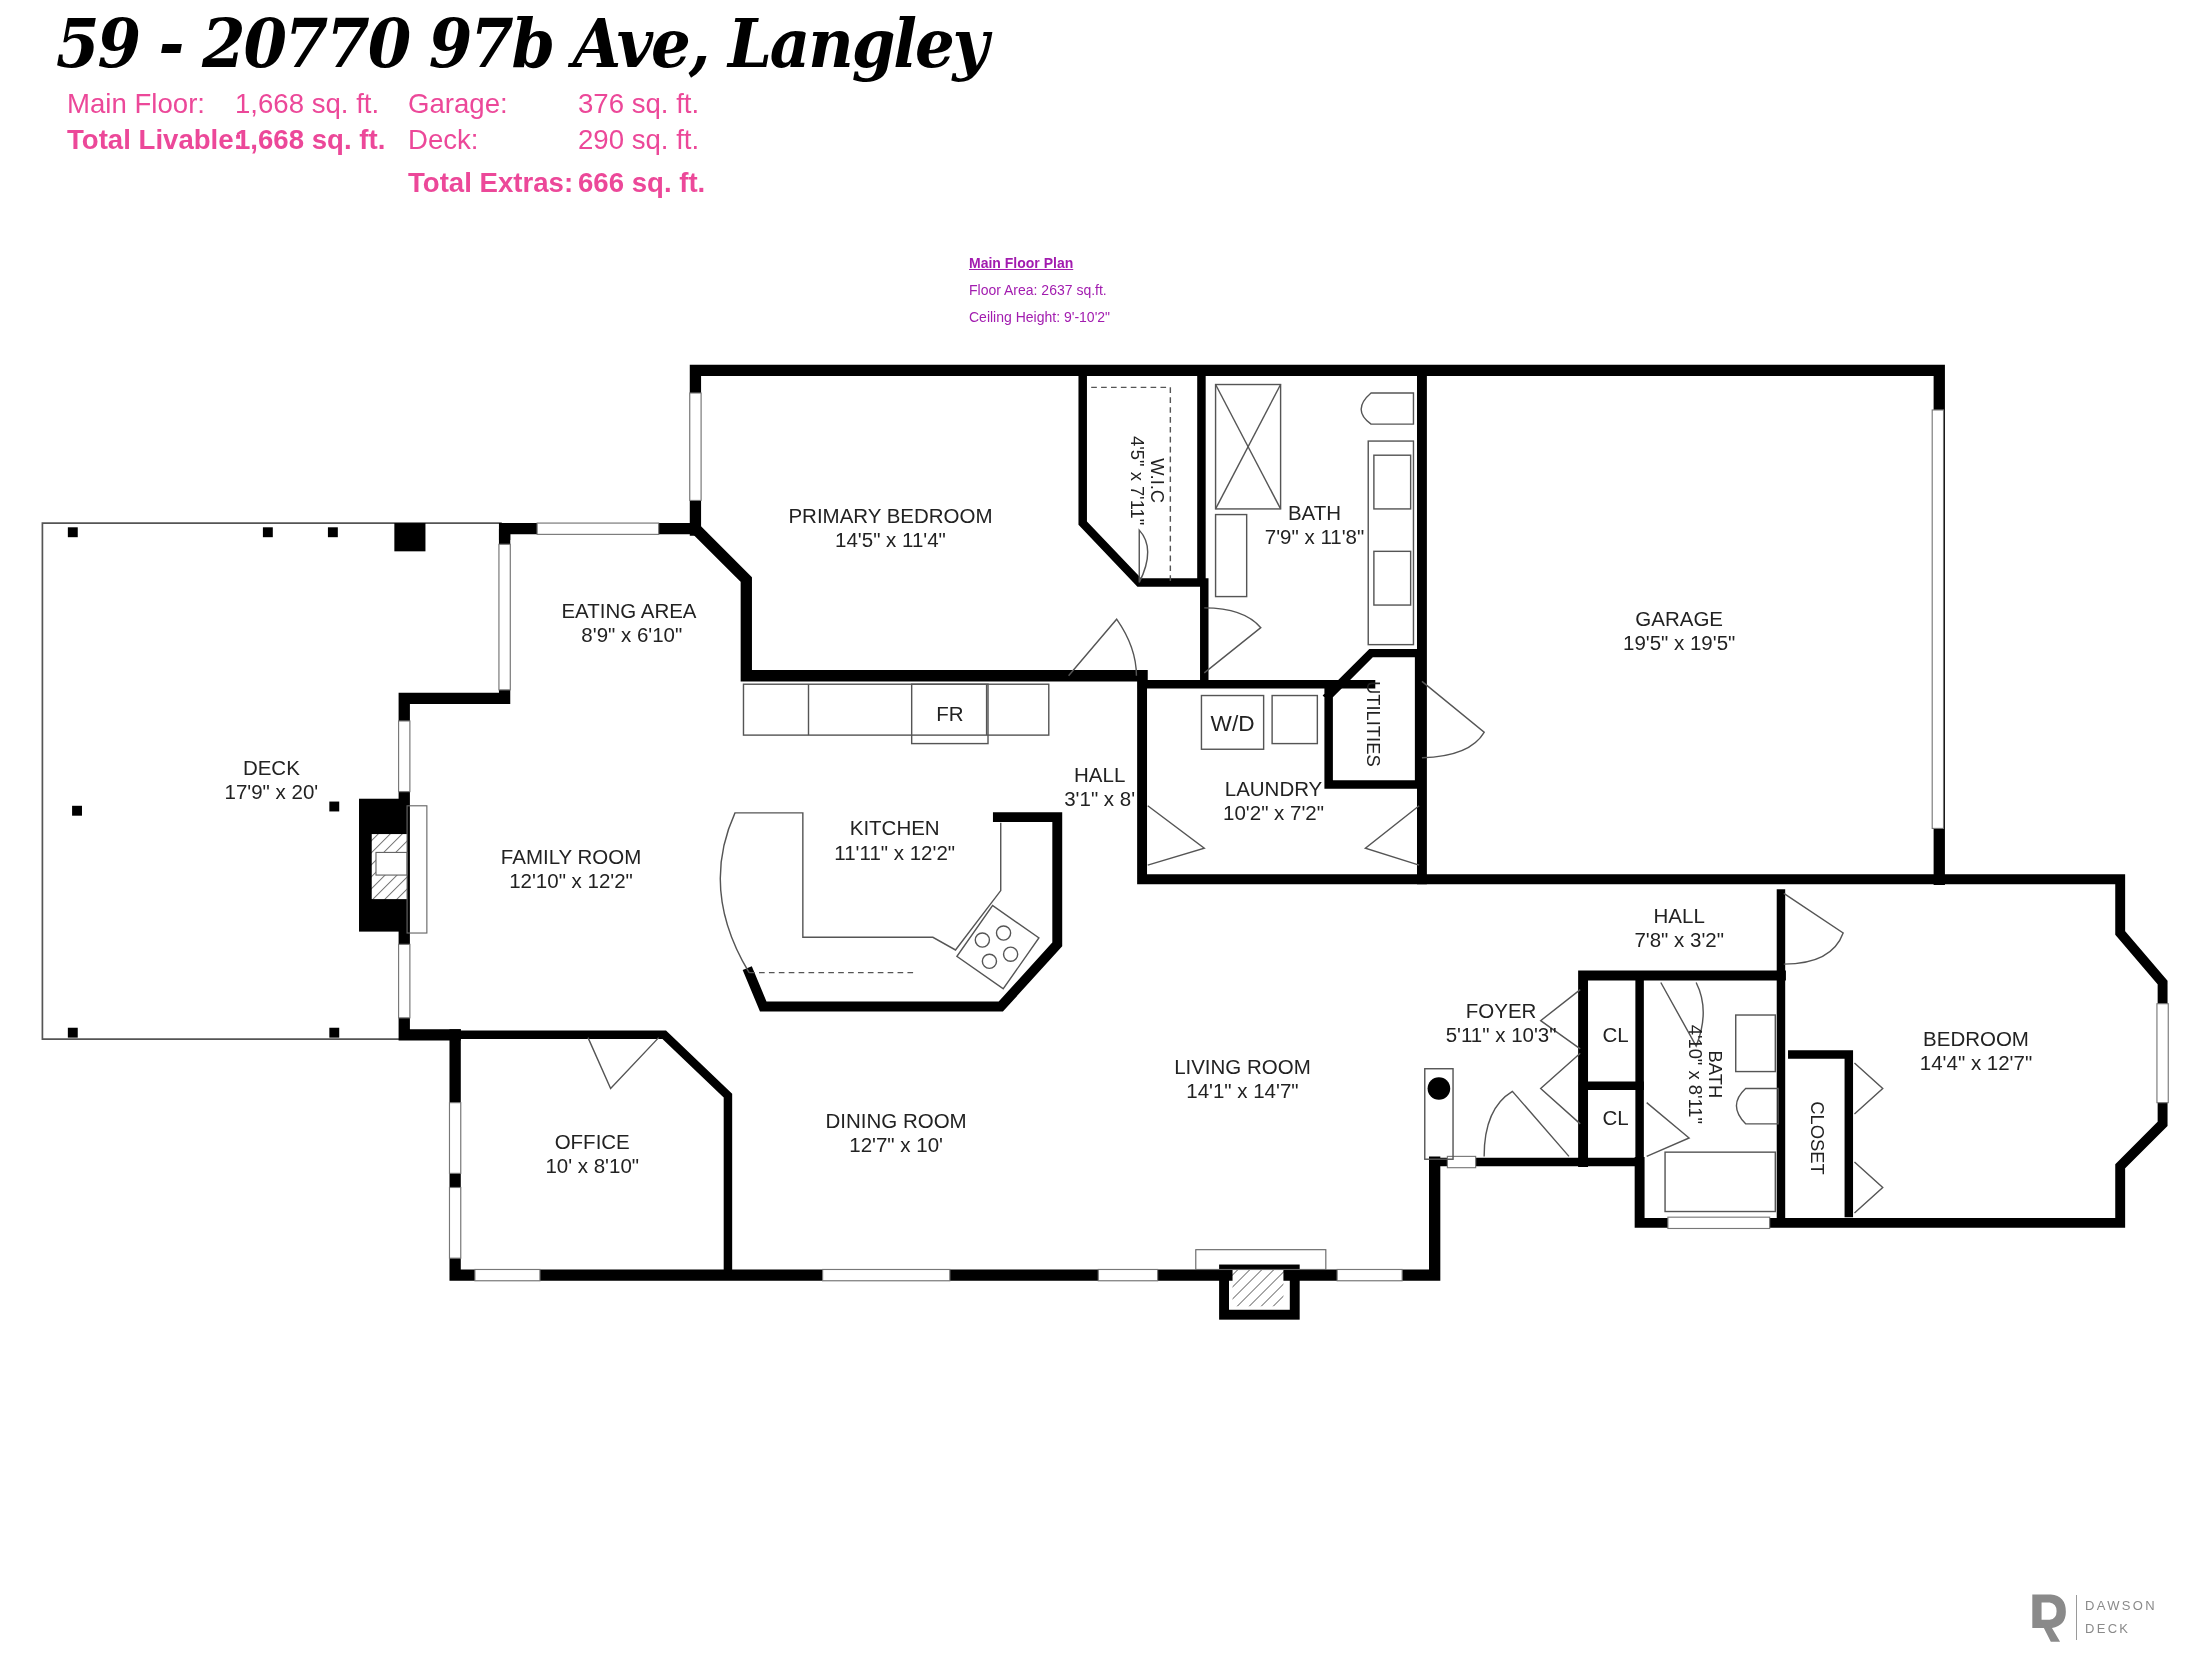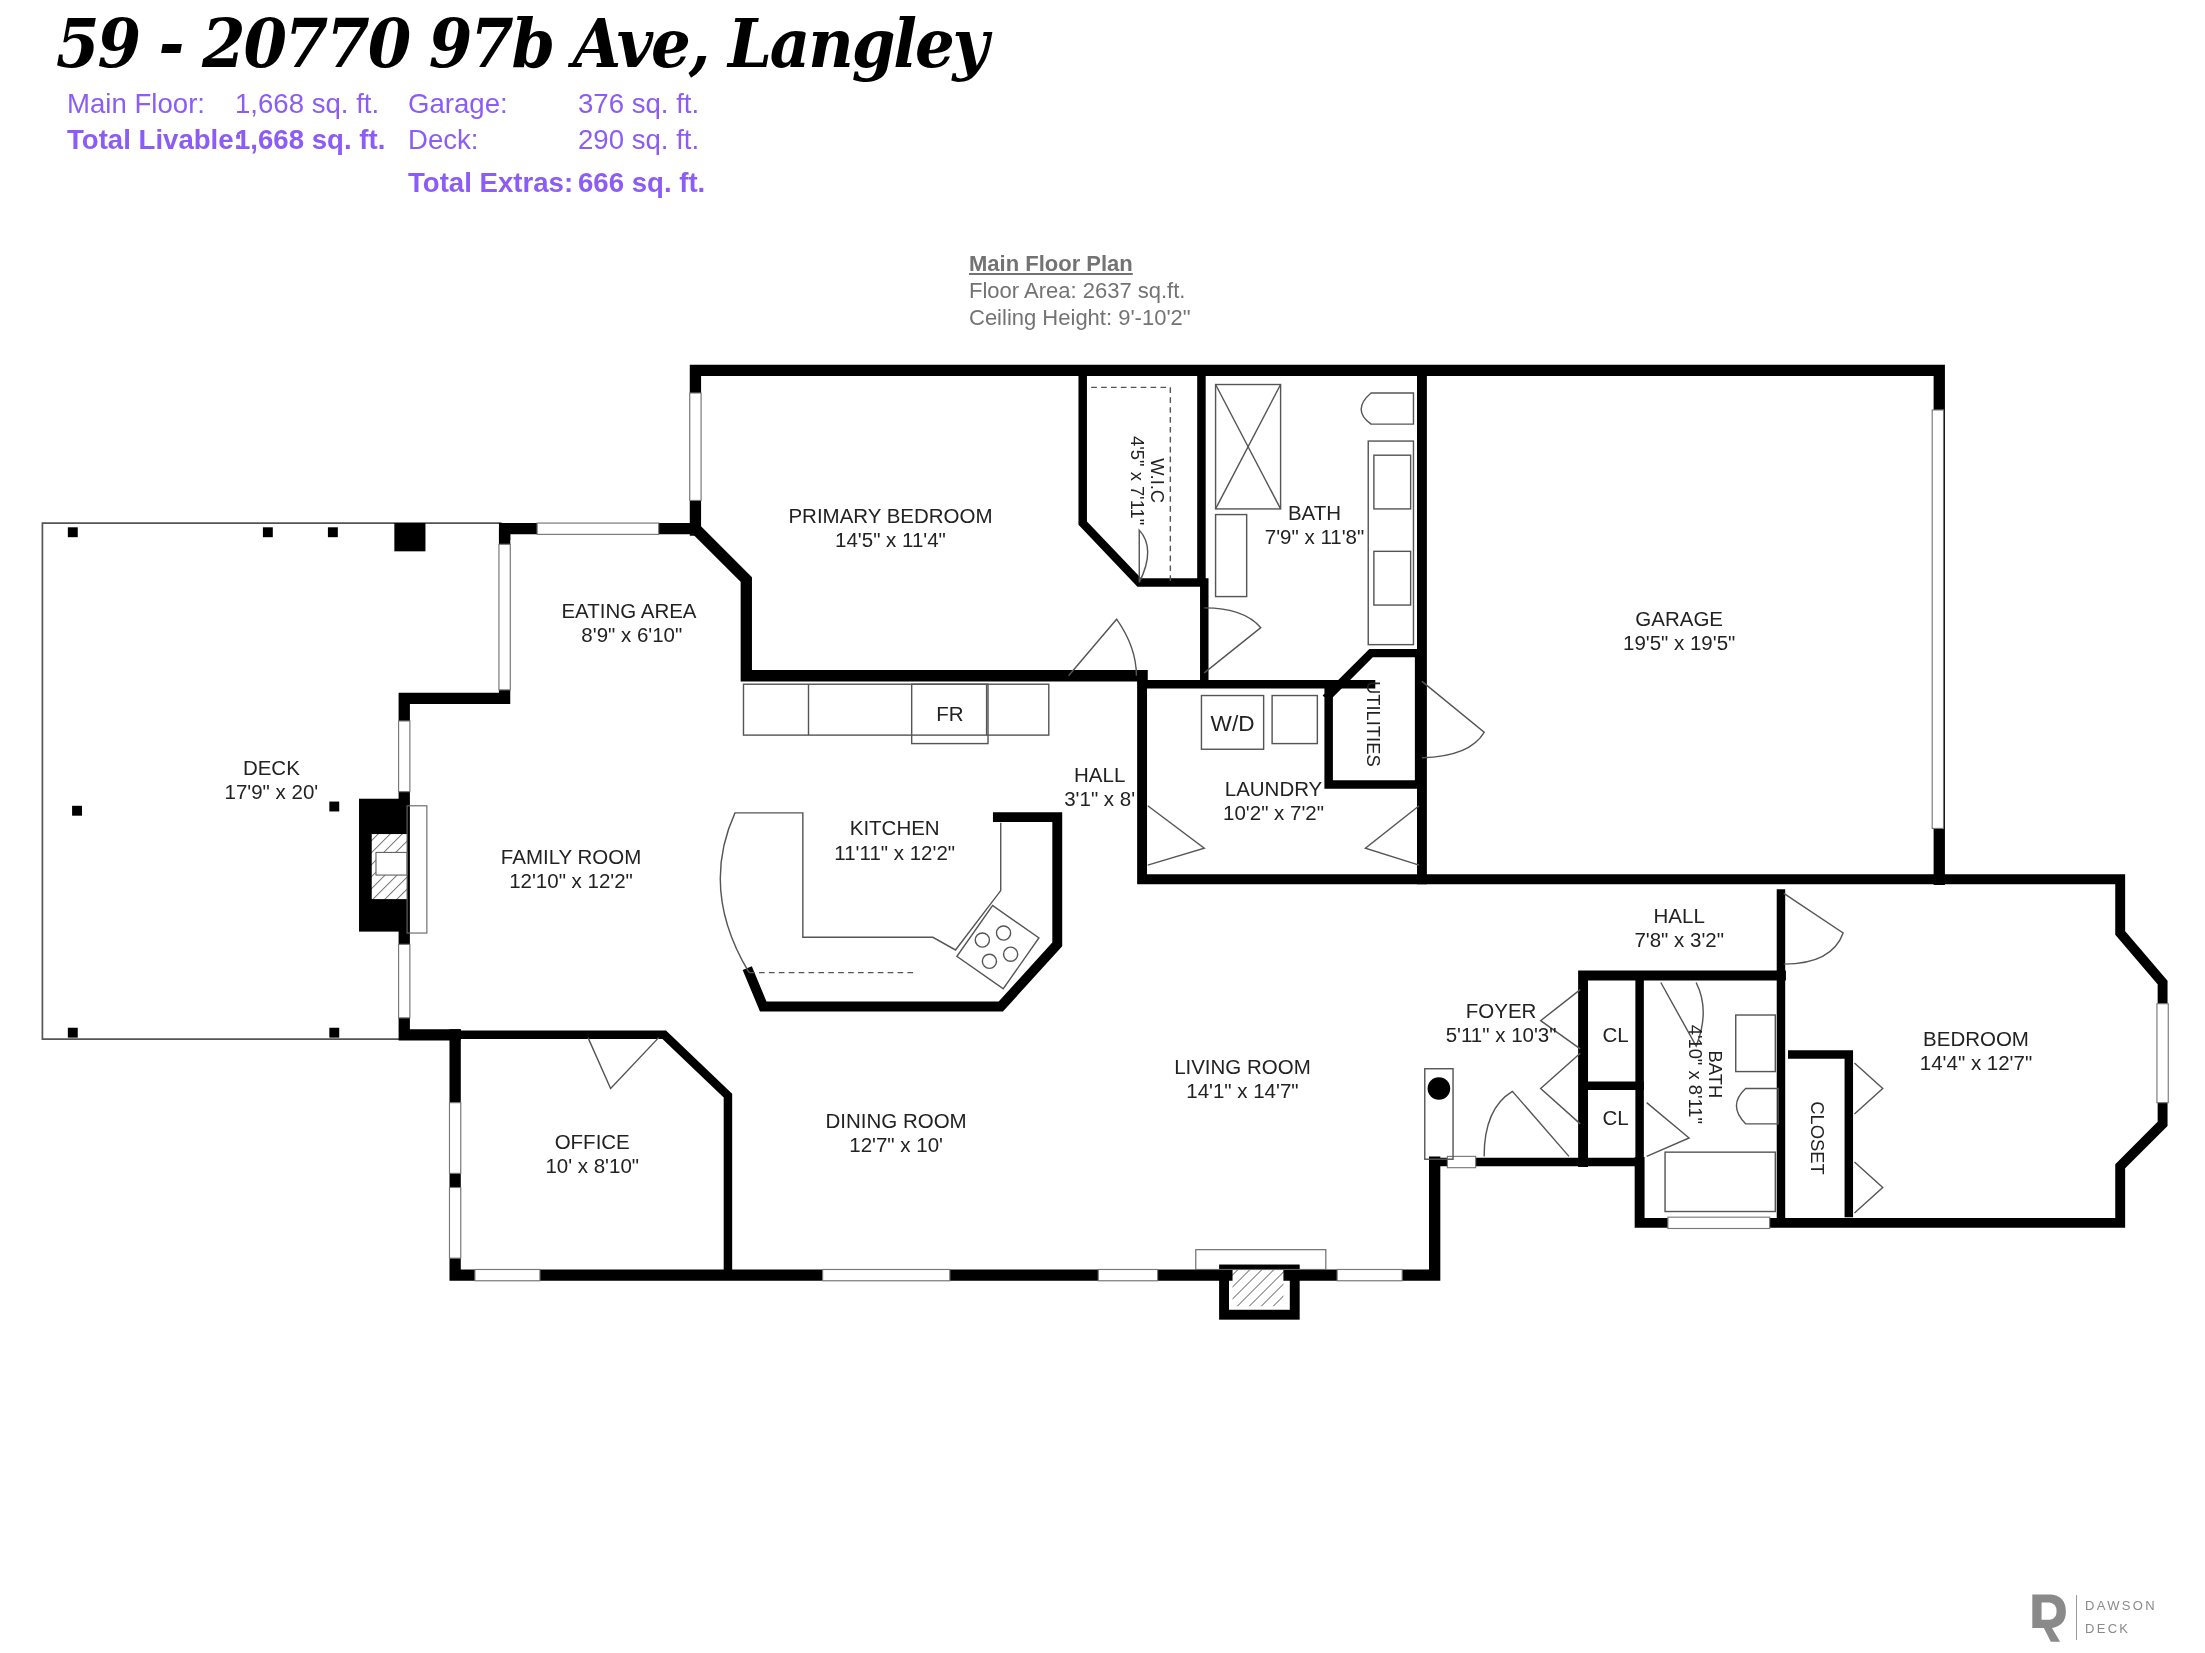--- a/index.html
+++ b/index.html
@@ -1,28 +1,28 @@
 <!DOCTYPE html>
 <html style="font-size:9.2px"><head>
 <meta charset="utf-8">
 <style>
   html, body { margin:0; padding:0; background:#ffffff; }
   body { width:2205px; height:1654px; position:relative; overflow:hidden; font-family:"Liberation Sans", sans-serif; color:#111; }
   #canvas { position:absolute; left:0; top:0; width:2205px; height:1654px; }
   .title { position:absolute; left:56px; top:3.4px; font-family:"DejaVu Serif", serif; font-weight:bold; font-style:italic; font-size:68px; letter-spacing:-2.3px; color:#000; white-space:nowrap; transform:scaleX(0.92); transform-origin:left top; }
-  .stats { position:absolute; top:86px; font-family:"Liberation Sans", sans-serif; font-size:27.6px; color:#8b5cf6; line-height:36px; }
+  .stats { position:absolute; top:86px; font-family:"Liberation Sans", sans-serif; font-size:27.6px; color:#ec4899; line-height:36px; }
   .stats .row { display:flex; white-space:nowrap; }
   .stats .lbl { display:inline-block; }
   .stats .bold { font-weight:bold; }
   .stats-left { left:67px; }
   .stats-left .lbl { width:168px; }
   .stats-right { left:408px; }
   .stats-right .lbl { width:170px; }
   .stats-right .gap { height:6.9px; }
-  .plan-head { position:absolute; left:969px; top:250px; font-size:22px; line-height:27px; color:#737373; }
+  .plan-head { position:absolute; left:969px; top:250px; font-size:14px; line-height:27px; color:#a21caf; }
   .plan-head .h { font-weight:bold; text-decoration:underline; }
   .room-label { font-family:"Liberation Sans", sans-serif; fill:#222; }
   .footer { position:absolute; right:190px; top:1592px; text-align:right; font-size:22px; line-height:25px; color:#8a8a8a; white-space:nowrap; }
   .logo { position:absolute; left:2030px; top:1592px; width:161px; height:52px; }
   .logo-mark { position:absolute; left:0; top:0; width:37px; height:51px; }
   .logo-sep { position:absolute; left:46px; top:3.4px; width:1.1px; height:45px; background:#9a9a9a; }
   .logo-text { position:absolute; left:55px; top:2.3px; font-size:13px; line-height:23px; letter-spacing:2.3px; color:#8a8a8a; }
 </style>
 </head>
 <body>

